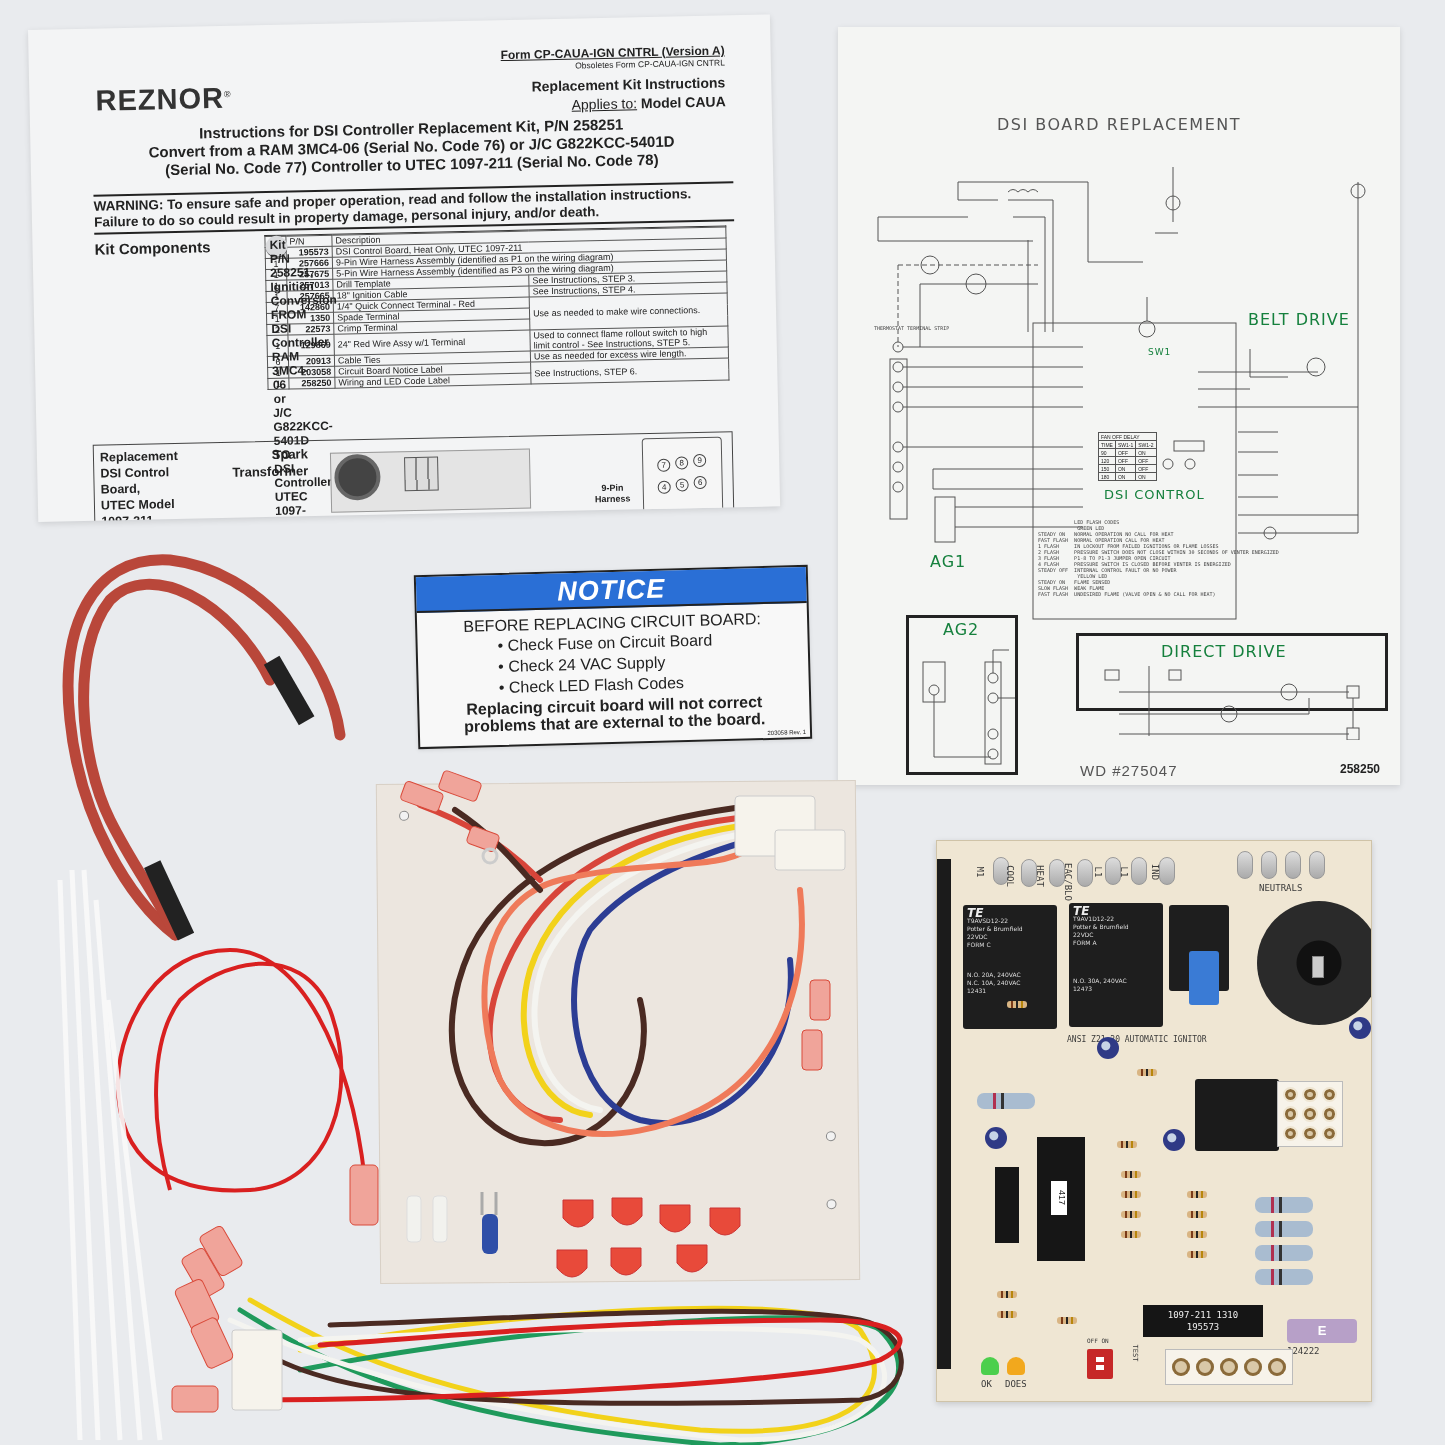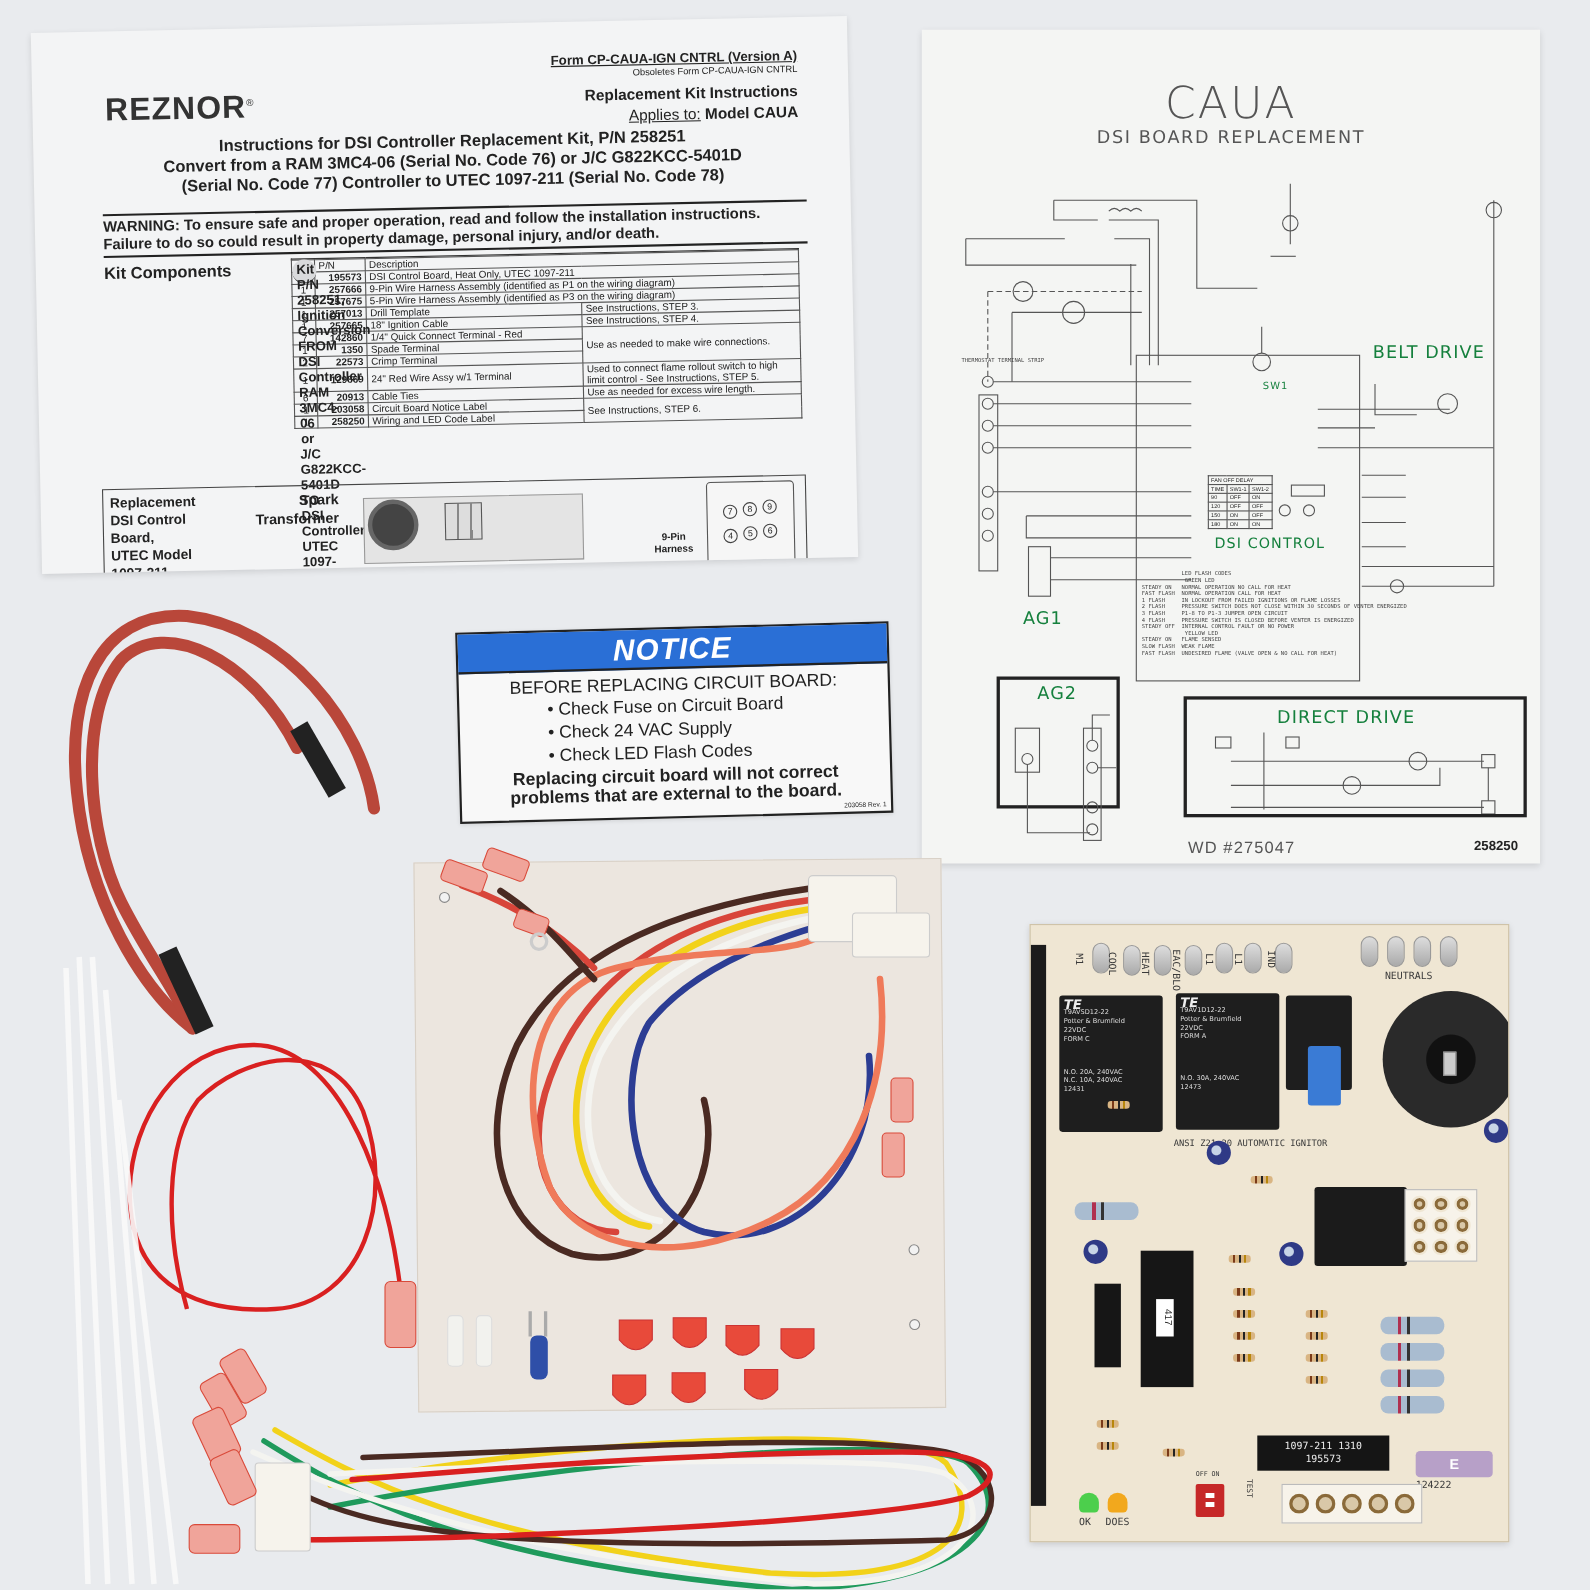--- a/index.html
+++ b/index.html
@@ -251,21 +251,20 @@
       <div class="pin" style="left:32px;top:18px">8</div>
       <div class="pin" style="left:50px;top:16px">9</div>
       <div class="pin" style="left:14px;top:42px">4</div>
       <div class="pin" style="left:32px;top:40px">5</div>
       <div class="pin" style="left:50px;top:38px">6</div>
     </div>
   </div>
 </div>
 
 <div id="diagram" class="abs">
-  <div class="dg-title">CAUA</div>
   <div class="dg-sub">DSI BOARD REPLACEMENT</div>
 
   <svg width="562" height="758" style="position:absolute;left:0;top:0">
     <g stroke="#555" stroke-width="1" fill="none">
 
       <path d="M120 155 L120 173 L160 173"></path>
       <path d="M120 155 L250 155 L250 235 L305 235"></path>
       <path d="M170 173 L215 173 L215 305"></path>
       <path d="M40 190 L40 214 L195 214"></path>
       <path d="M40 190 L130 190"></path>
@@ -373,38 +372,38 @@
 2 FLASH     PRESSURE SWITCH DOES NOT CLOSE WITHIN 30 SECONDS OF VENTER ENERGIZED
 3 FLASH     P1-8 TO P1-3 JUMPER OPEN CIRCUIT
 4 FLASH     PRESSURE SWITCH IS CLOSED BEFORE VENTER IS ENERGIZED
 STEADY OFF  INTERNAL CONTROL FAULT OR NO POWER
              YELLOW LED
 STEADY ON   FLAME SENSED
 SLOW FLASH  WEAK FLAME
 FAST FLASH  UNDESIRED FLAME (VALVE OPEN &amp; NO CALL FOR HEAT)
 </div>
 
-  <div class="dg-box" style="left:68px;top:588px;width:112px;height:120px">
+  <div class="dg-box" style="left:68px;top:588px;width:112px;height:160px">
     <div class="dg-lbl" style="left:34px;top:2px">AG2</div>
     <svg width="106" height="130" style="position:absolute;left:0;top:24px">
       <g stroke="#555" fill="none" stroke-width="1">
         <rect x="14" y="20" width="22" height="40"></rect>
         <circle cx="25" cy="48" r="5"></circle>
         <path d="M25 53 L25 115 L82 115"></path>
         <rect x="76" y="20" width="16" height="102"></rect>
         <circle cx="84" cy="36" r="5"></circle>
           <circle cx="84" cy="56" r="5"></circle>
         <circle cx="84" cy="92" r="5"></circle>
           <circle cx="84" cy="112" r="5"></circle>
         <path d="M84 31 L84 8 L100 8 M89 56 L106 56"></path>
       </g>
     </svg>
   </div>
 
-  <div class="dg-box" style="left:238px;top:606px;width:312px;height:110px">
+  <div class="dg-box" style="left:238px;top:606px;width:312px;height:78px">
     <div class="dg-lbl" style="left:82px;top:6px">DIRECT DRIVE</div>
     <svg width="306" height="104" style="position:absolute;left:0;top:0">
       <g stroke="#555" fill="none" stroke-width="1">
         <path d="M70 30 L70 100"></path>
         <rect x="26" y="34" width="14" height="10"></rect>
         <rect x="90" y="34" width="12" height="10"></rect>
         <path d="M40 56 L270 56 M40 78 L230 78 L230 62 M40 98 L270 98"></path>
         <circle cx="210" cy="56" r="8"></circle>
           <circle cx="150" cy="78" r="8"></circle>
         <rect x="268" y="50" width="12" height="12"></rect>

